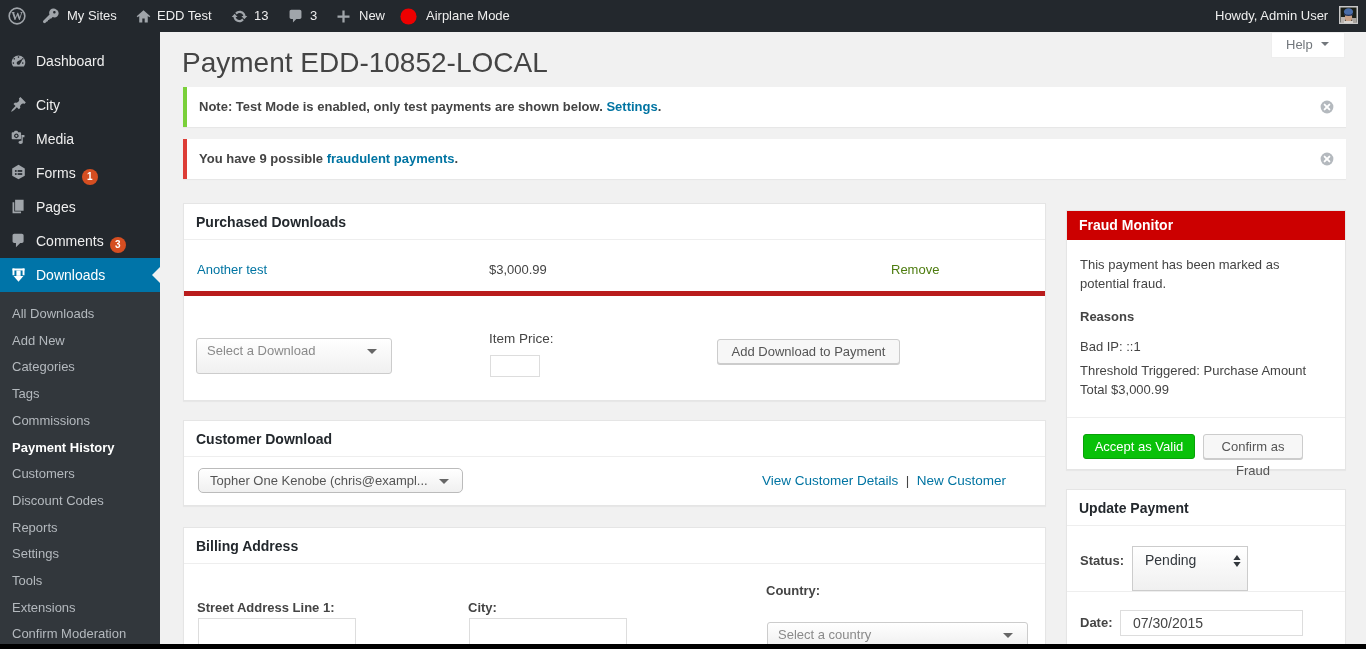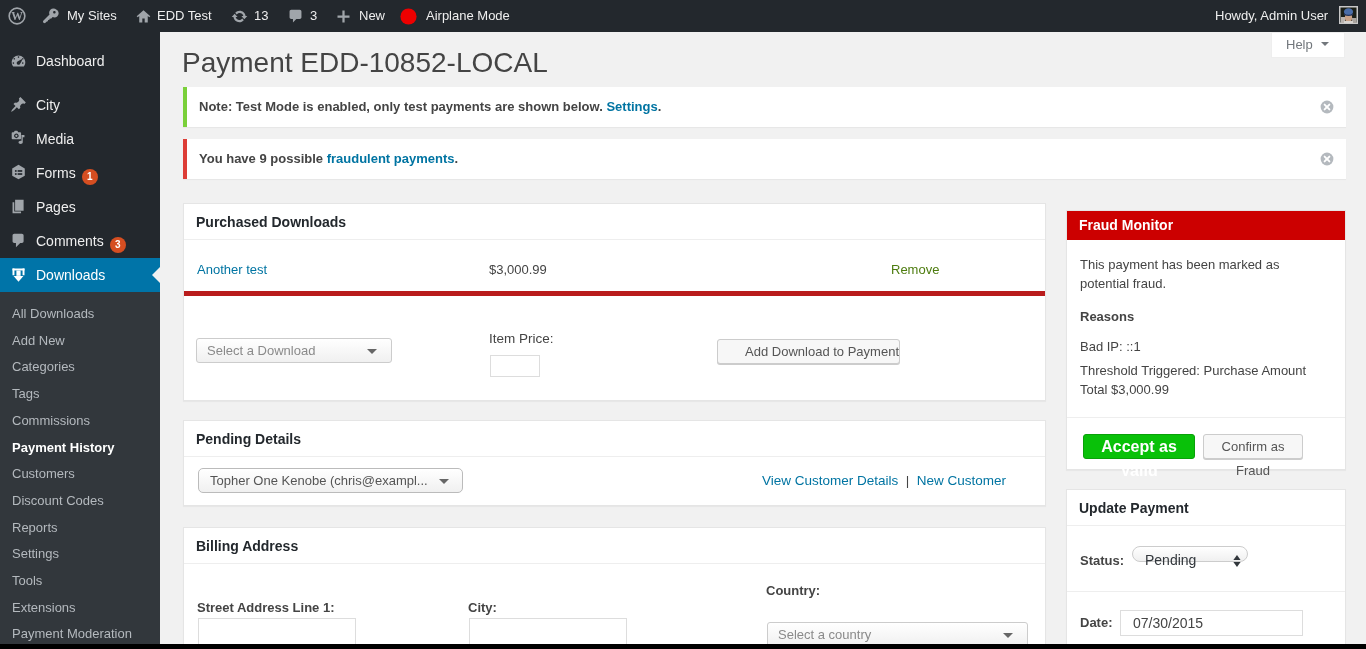--- a/index.html
+++ b/index.html
@@ -47,21 +47,21 @@
 
 
 #box-customer { left:183px; top:420px; width:863px; height:86px; }
 
 #box-billing { left:183px; top:527px; width:863px; height:122px; }
 
 
 #box-fraud { left:1066px; top:210px; width:280px; height:260px; border:1px solid #e5e5e5; background:#fff; position:absolute; box-shadow:0 1px 1px rgba(0,0,0,.04); }
 #box-fraud .redh { height:29px; line-height:29px; background:#cc0000; color:#fff; font-weight:bold; font-size:14px; padding-left:12px; }
 #box-fraud .body { padding:15px 13px 0 13px; font-size:13px; color:#444; line-height:19px; }
-.btn-green { position:absolute; background:#09c109; border:1px solid #09a109; border-radius:3px; color:#fff; font-weight:bold; font-size:16px; text-align:center; }
+.btn-green { position:absolute; background:#09c109; border:1px solid #09a109; border-radius:3px; color:#fff; font-weight:normal; font-size:13px; text-align:center; }
 
 #box-update { left:1066px; top:489px; width:280px; height:160px; position:absolute; background:#fff; border:1px solid #e5e5e5; box-shadow:0 1px 1px rgba(0,0,0,.04); }
 
 #blackbar { position:absolute; left:0; top:644px; width:1366px; height:5px; background:#000; z-index:99; }
 .lbl { font-weight:bold; color:#444; font-size:13px; }
 </style>
 </head>
 <body>
 
 <div id="adminbar">
@@ -181,21 +181,21 @@
     <a style="top:67px;" href="#">Categories</a>
     <a style="top:94px;" href="#">Tags</a>
     <a style="top:121px;" href="#">Commissions</a>
     <a style="top:148px;" class="current" href="#">Payment History</a>
     <a style="top:174px;" href="#">Customers</a>
     <a style="top:201px;" href="#">Discount Codes</a>
     <a style="top:228px;" href="#">Reports</a>
     <a style="top:254px;" href="#">Settings</a>
     <a style="top:281px;" href="#">Tools</a>
     <a style="top:308px;" href="#">Extensions</a>
-    <a style="top:334px;" href="#">Payment Moderation</a>
+    <a style="top:334px;" href="#">Confirm Moderation</a>
   </div>
 </div>
 
 <h2 class="title">Payment EDD-10852-LOCAL</h2>
 <div id="helptab">Help<span class="tri"></span></div>
 
 <div class="notice" style="top:87px;">
   <div class="bar" style="background:#7ad03a;"></div>
   <p>Note: Test Mode is enabled, only test payments are shown below. <a class="link" href="#">Settings</a>.</p>
   <svg class="dismiss" viewBox="0 0 20 20">
@@ -218,28 +218,28 @@
     </svg>
 </div>
 
 <div class="postbox" id="box-purchased">
   <div class="hndle">Purchased Downloads</div>
   <div class="row1">
     <a class="link" style="position:absolute; left:13px; top:21px;" href="#">Another test</a>
     <span style="position:absolute; left:305px; top:21px; color:#444;">$3,000.99</span>
     <a style="position:absolute; left:666px; top:21px; color:#4d7c0f; text-decoration:none;margin-left:41px;" href="#">Remove</a>
   </div>
-  <div class="fselect" style="left:12px; top:134px; width:196px; height:25px; line-height:24px; padding-left:10px;">Select a Download<span class="tri" style="right:14px; top:10px;"></span></div>
+  <div class="fselect" style="left:12px; top:134px; width:196px; height:36px; line-height:24px; padding-left:10px;">Select a Download<span class="tri" style="right:14px; top:10px;"></span></div>
   <span style="position:absolute; left:305px; top:127px; font-size:13.5px; color:#444;">Item Price:</span>
   <div class="finput" style="left:306px; top:151px; width:50px; height:22px;"></div>
-  <div class="btn" style="left:533px; top:135px; width:183px; height:25px; line-height:24px;text-align:right;">Add Download to Payment</div>
+  <div class="btn" style="left:533px; top:135px; width:183px; height:25px; line-height:24px;">Add Download to Payment</div>
 </div>
 
 <div class="postbox" id="box-customer">
-  <div class="hndle">Pending Details</div>
+  <div class="hndle">Customer Download</div>
   <div class="fselect" style="left:14px; top:47px; width:265px; height:25px; line-height:24px; padding-left:11px; border-radius:5px; color:#555; font-size:13px; border-color:#bbb;">Topher One Kenobe (chris@exampl...<span class="tri" style="right:13px; top:10px;"></span></div>
   <div style="position:absolute; left:578px; top:52px; font-size:13.5px;"><a class="link" href="#">View Customer Details</a> &nbsp;|&nbsp; <a class="link" href="#">New Customer</a></div>
 </div>
 
 <div class="postbox" id="box-billing">
   <div class="hndle">Billing Address</div>
   <span class="lbl" style="position:absolute; left:13px; top:72px;">Street Address Line 1:</span>
   <div class="finput" style="left:14px; top:90px; width:158px; height:32px;"></div>
   <span class="lbl" style="position:absolute; left:284px; top:72px;">City:</span>
   <div class="finput" style="left:285px; top:90px; width:158px; height:32px;"></div>
@@ -256,21 +256,21 @@
     <p>Threshold Triggered: Purchase Amount<br>Total $3,000.99</p>
   </div>
   <div style="position:absolute; left:0; top:206px; width:278px; border-top:1px solid #eee;"></div>
   <div class="btn-green" style="left:16px; top:223px; width:112px; height:25px; line-height:24px;">Accept as Valid</div>
   <div class="btn" style="left:136px; top:223px; width:100px; height:25px; line-height:24px;">Confirm as Fraud</div>
 </div>
 
 <div class="postbox" id="box-update">
   <div class="hndle">Update Payment</div>
   <span class="lbl" style="position:absolute; left:13px; top:63px;">Status:</span>
-  <div class="fselect" style="left:65px; top:56px; width:116px; height:16px; line-height:26px; padding-left:12px; border-radius:8px; color:#32373c; font-size:14px;">Pending
+  <div class="fselect" style="left:65px; top:56px; width:116px; height:45px; line-height:26px; padding-left:12px; border-radius:0; color:#32373c; font-size:14px;">Pending
     <svg style="position:absolute; right:6px; top:8px;" width="8" height="12" viewBox="0 0 8 12">
         <path d="M4 0L7.6 5H.4z" fill="#32373c"></path>
         <path d="M4 12L7.6 7H.4z" fill="#32373c"></path>
       </svg>
   </div>
   <div style="position:absolute; left:0; top:101px; width:278px; border-top:1px solid #eee;"></div>
   <span class="lbl" style="position:absolute; left:13px; top:125px;">Date:</span>
   <div class="finput" style="left:53px; top:120px; width:183px; height:26px; line-height:25px; padding-left:12px; color:#444; font-size:14px;">07/30/2015</div>
 </div>
 

